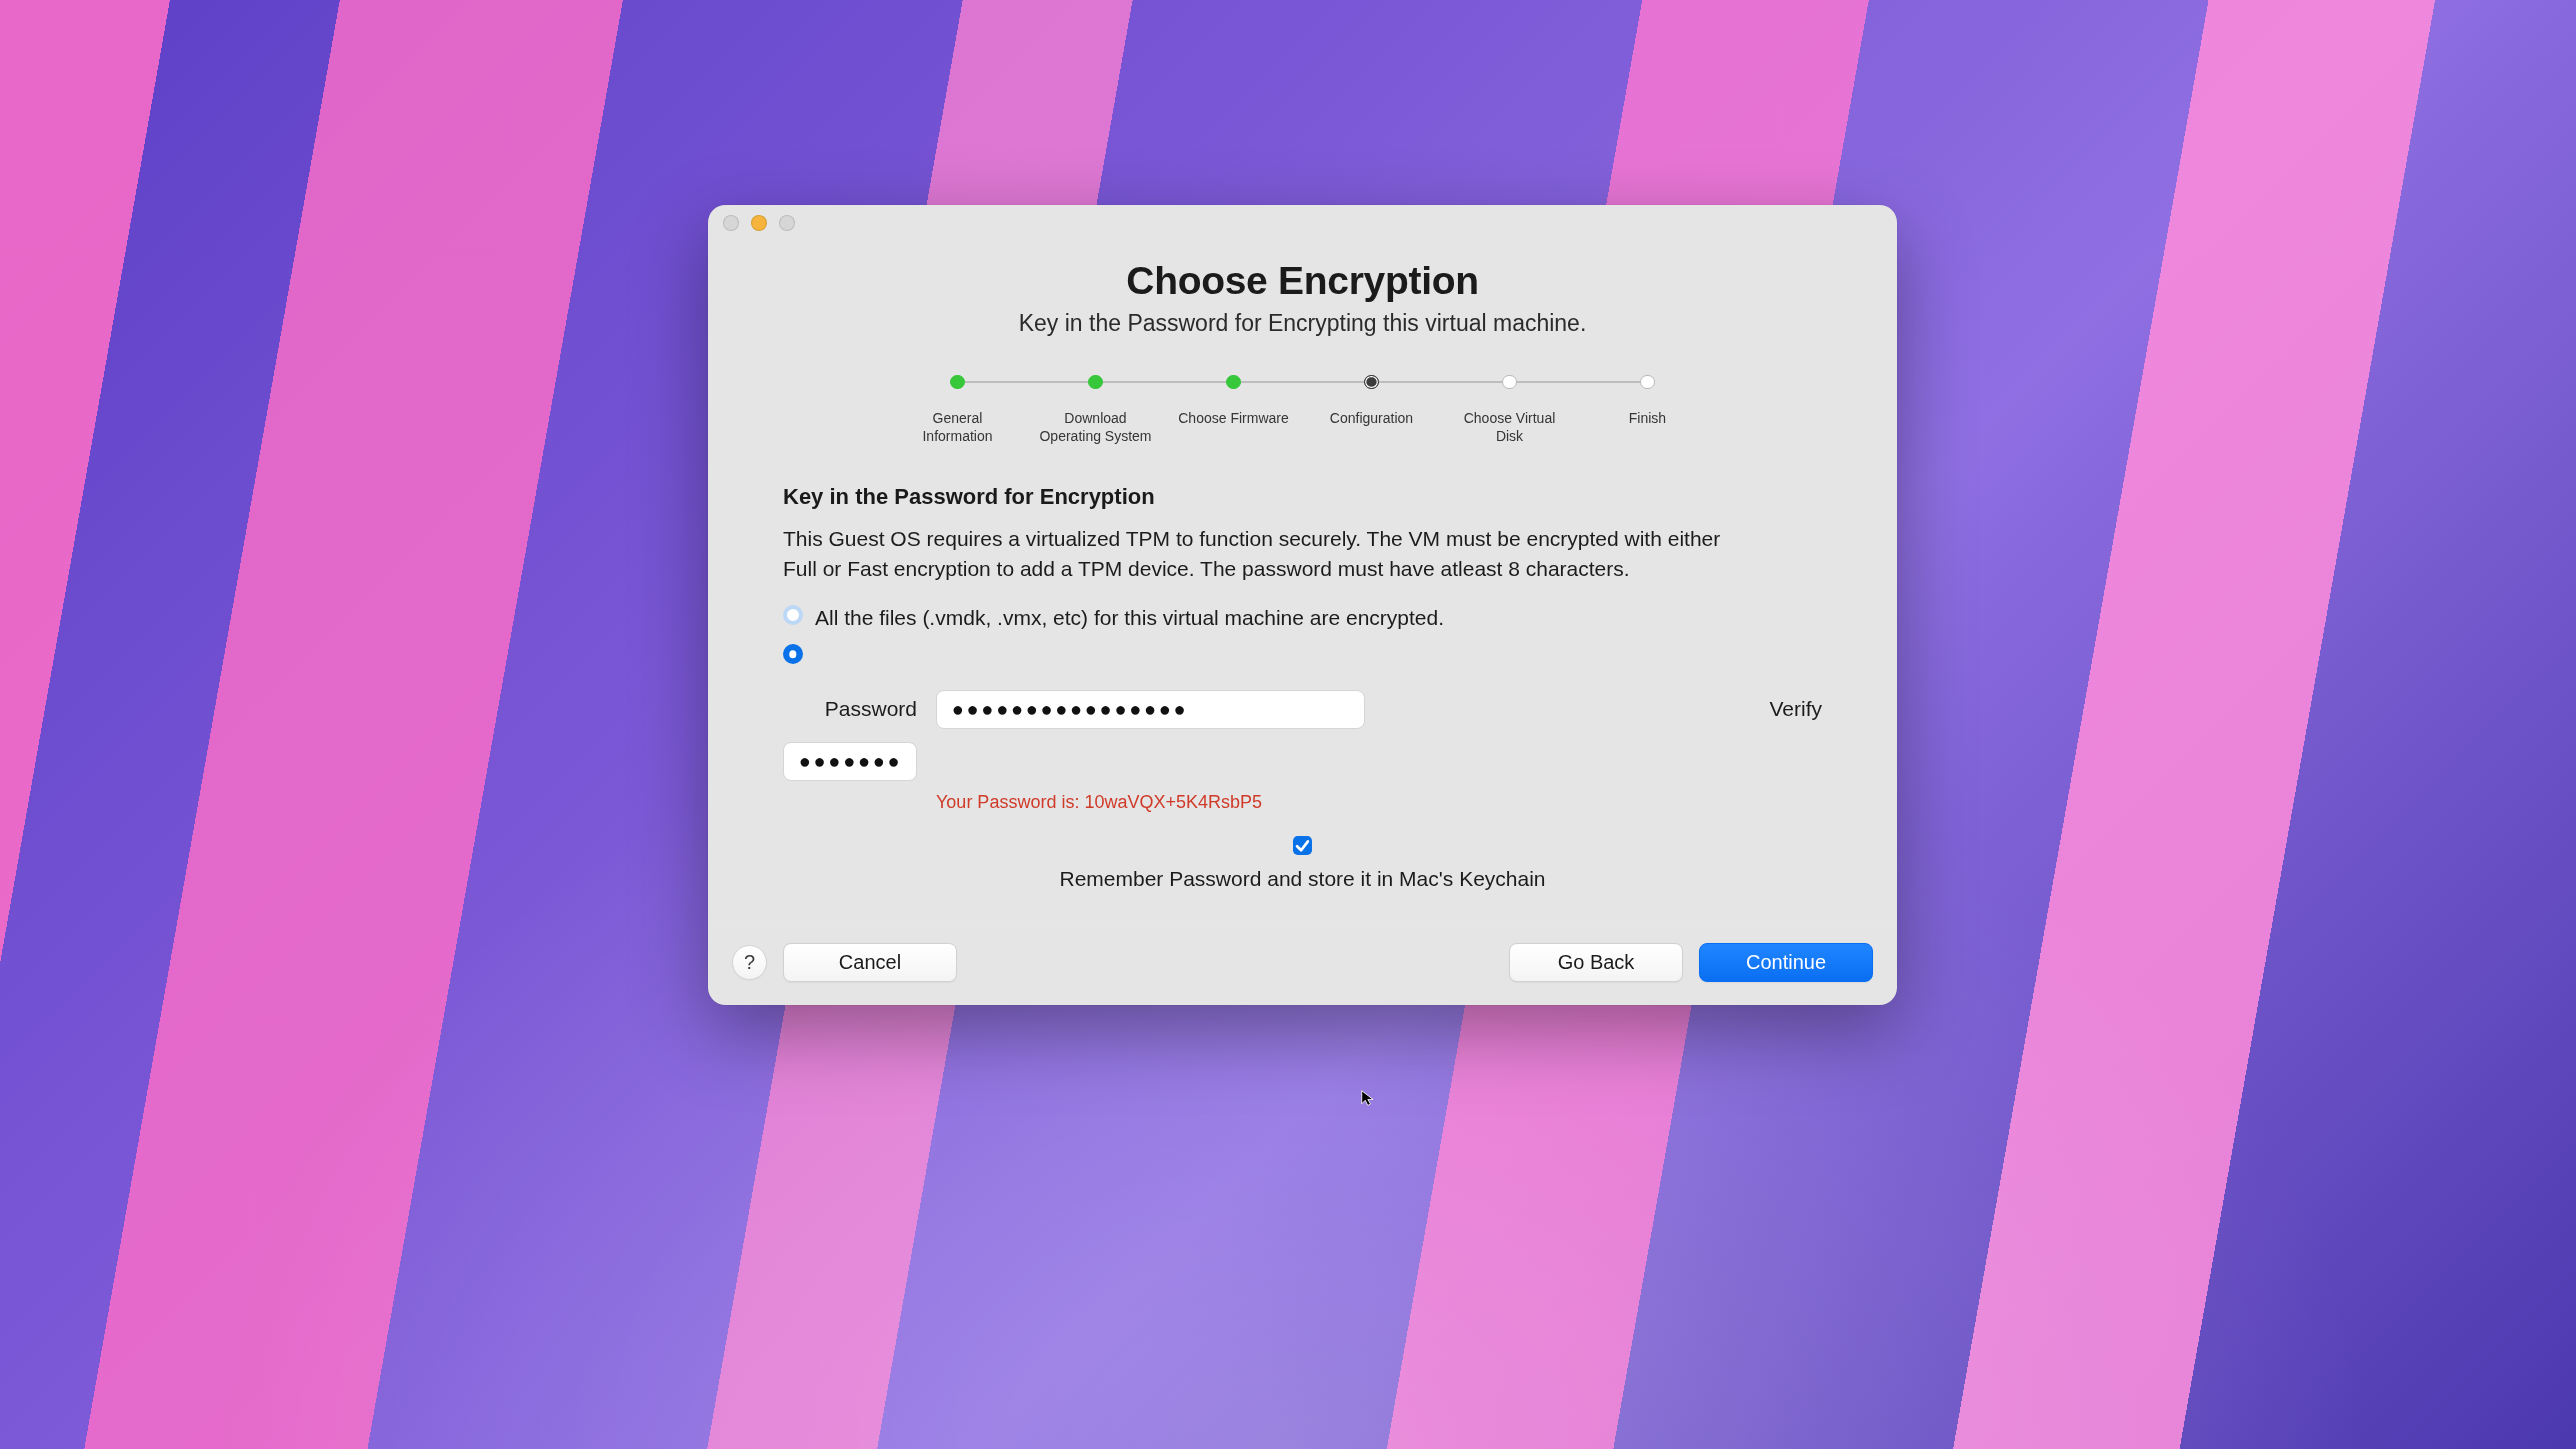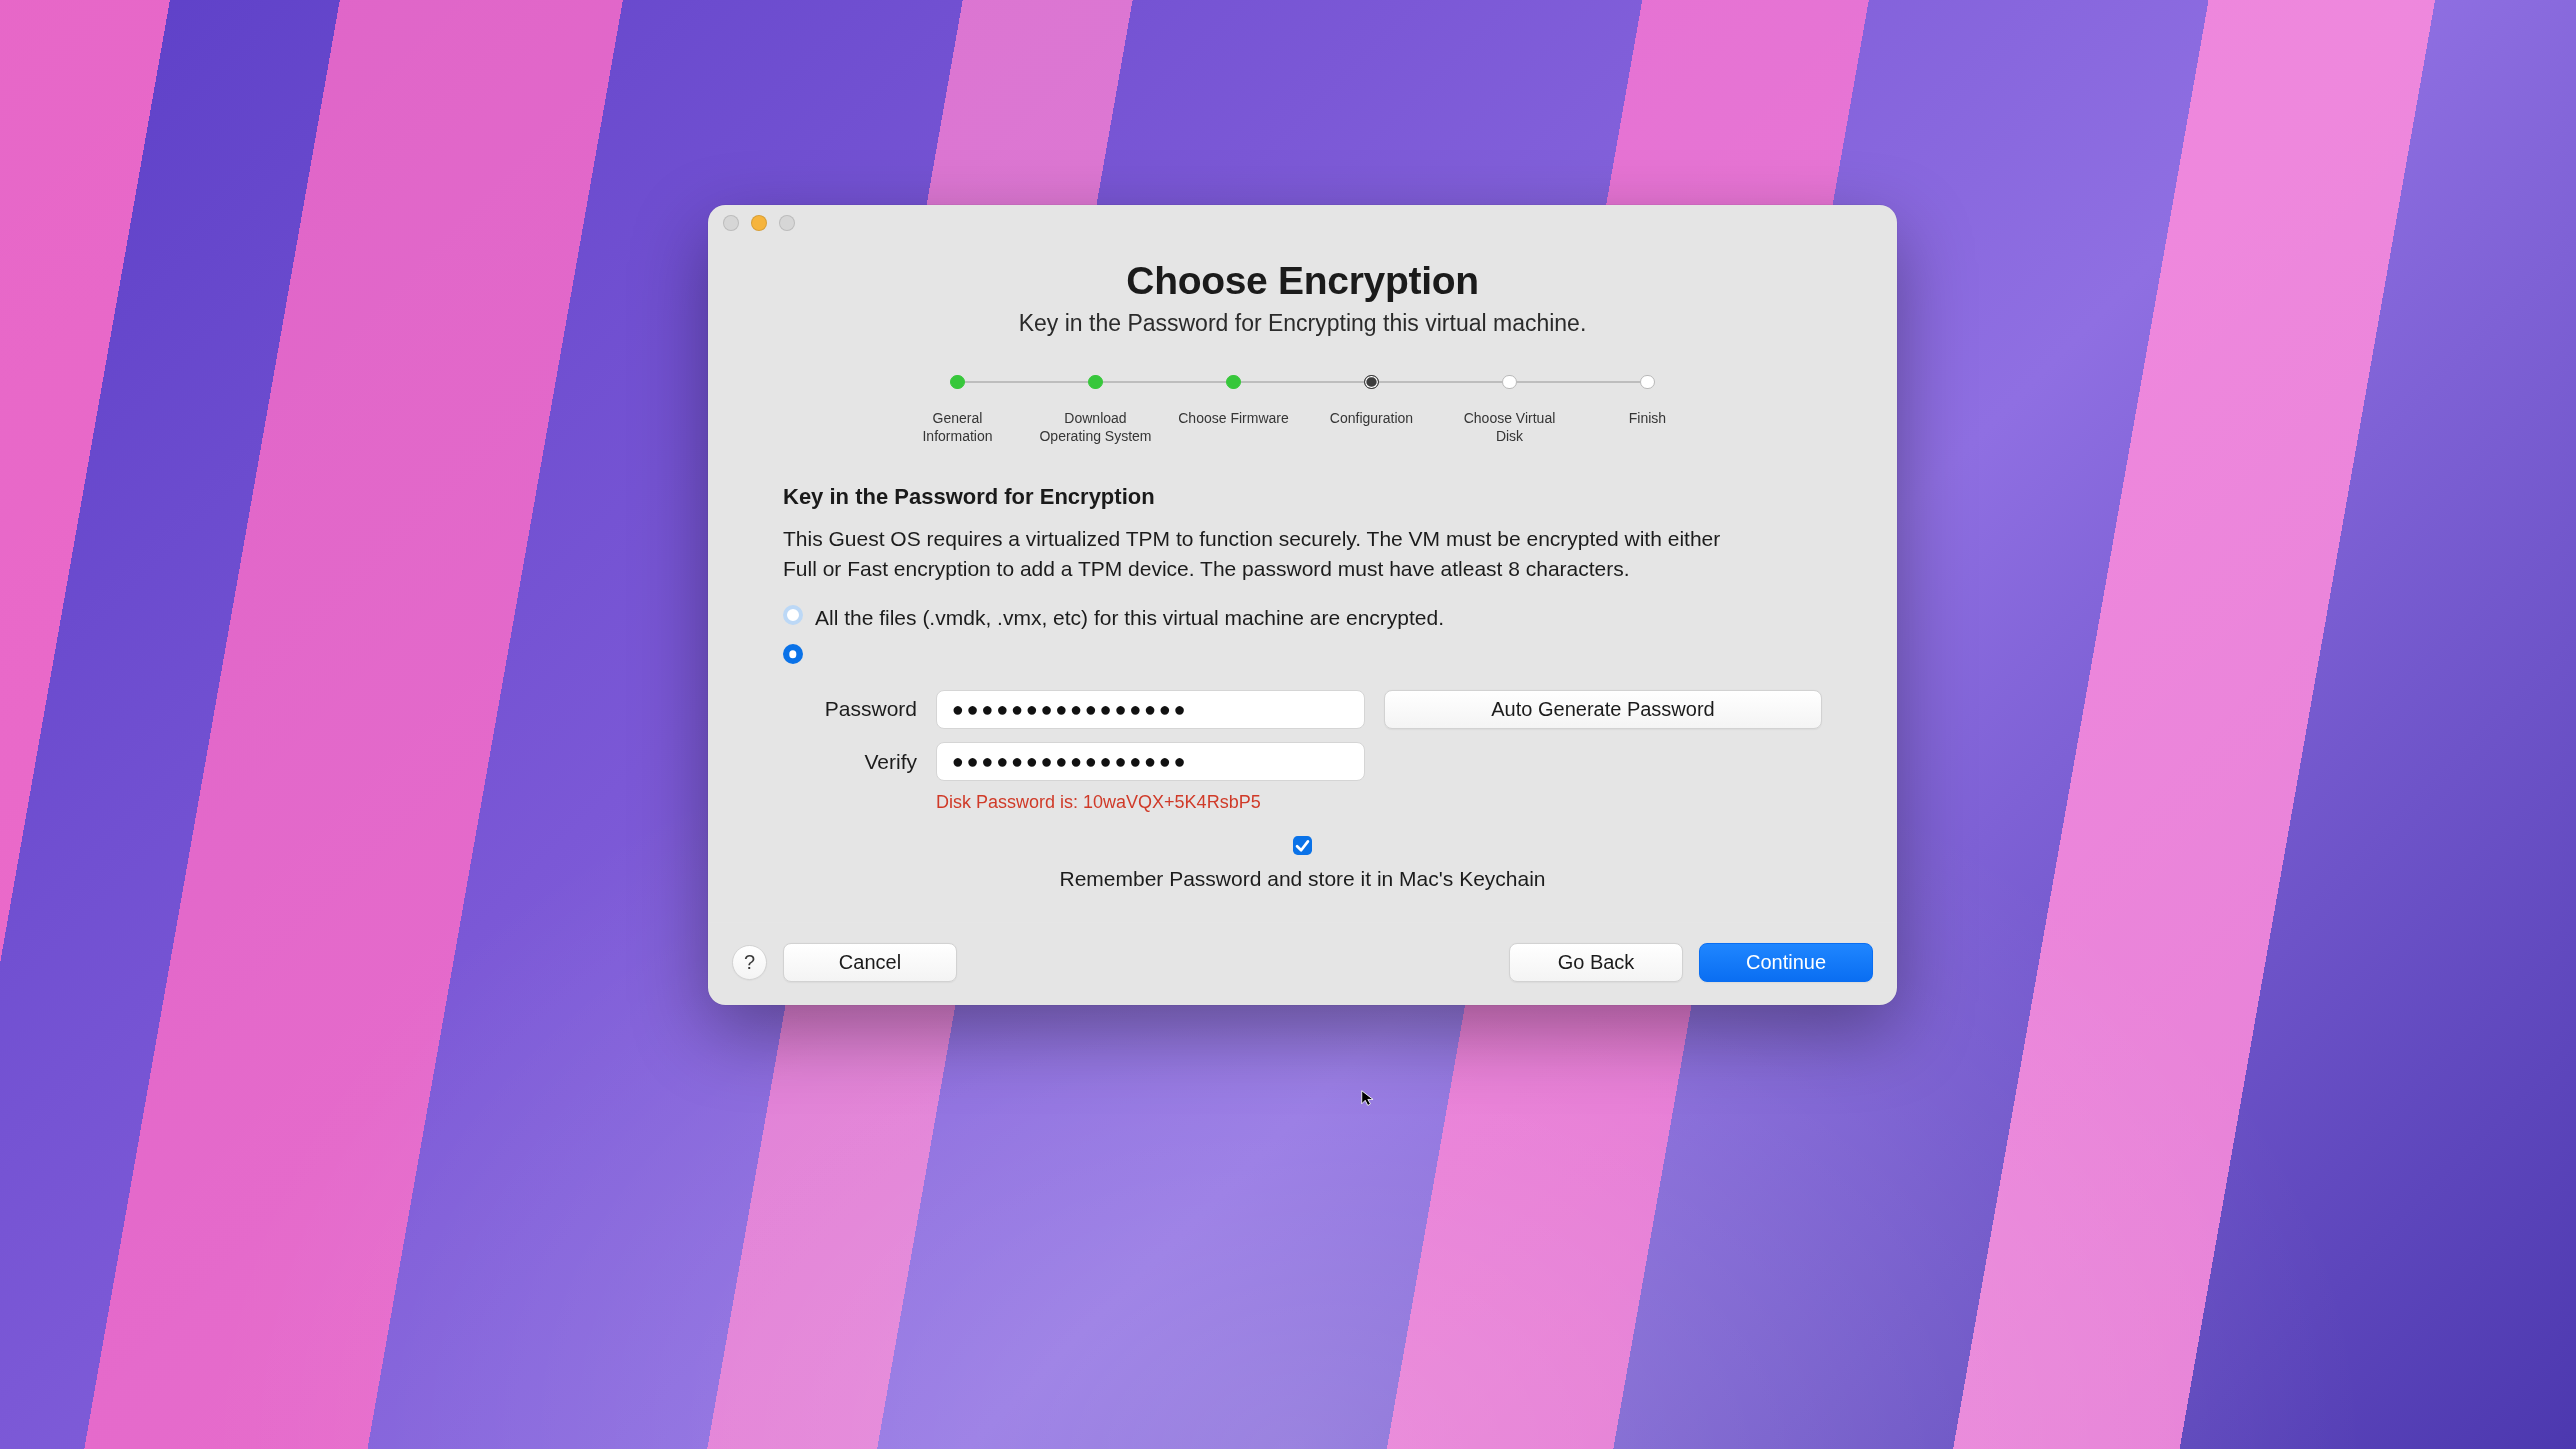--- a/index.html
+++ b/index.html
@@ -330,29 +330,28 @@
         <span class="radio-label">All the files (.vmdk, .vmx, etc) for this virtual machine are encrypted.</span>
       </label>
       <label class="radio-row">
         <span class="radio-dot radio-checked"></span>
       </label>
     </div>
 
     <div class="form-grid">
       <div class="form-label">Password</div>
       <input class="text-input" type="text" readonly="" value="●●●●●●●●●●●●●●●●" style="">
-      <button class="btn">Auto Generate Password</button>
 
       <div class="form-label">Verify</div>
       <input class="text-input" type="text" readonly="" value="●●●●●●●●●●●●●●●●" style="">
       <div></div>
 
       <div></div>
       <div class="pwd-disclosure">
-        <span>Disk Password is: </span><span>10waVQX+5K4RsbP5</span>
+        <span>Your Password is: </span><span>10waVQX+5K4RsbP5</span>
       </div>
     </div>
 
     <label class="checkbox-row">
       <span class="checkbox">
         <svg viewBox="0 0 28 28">
             <polyline points="6,15 12,21 22,8" fill="none" stroke="#fff" stroke-width="4" stroke-linecap="round" stroke-linejoin="round"></polyline>
           </svg>
       </span>
       <span class="checkbox-label">Remember Password and store it in Mac's Keychain</span>

